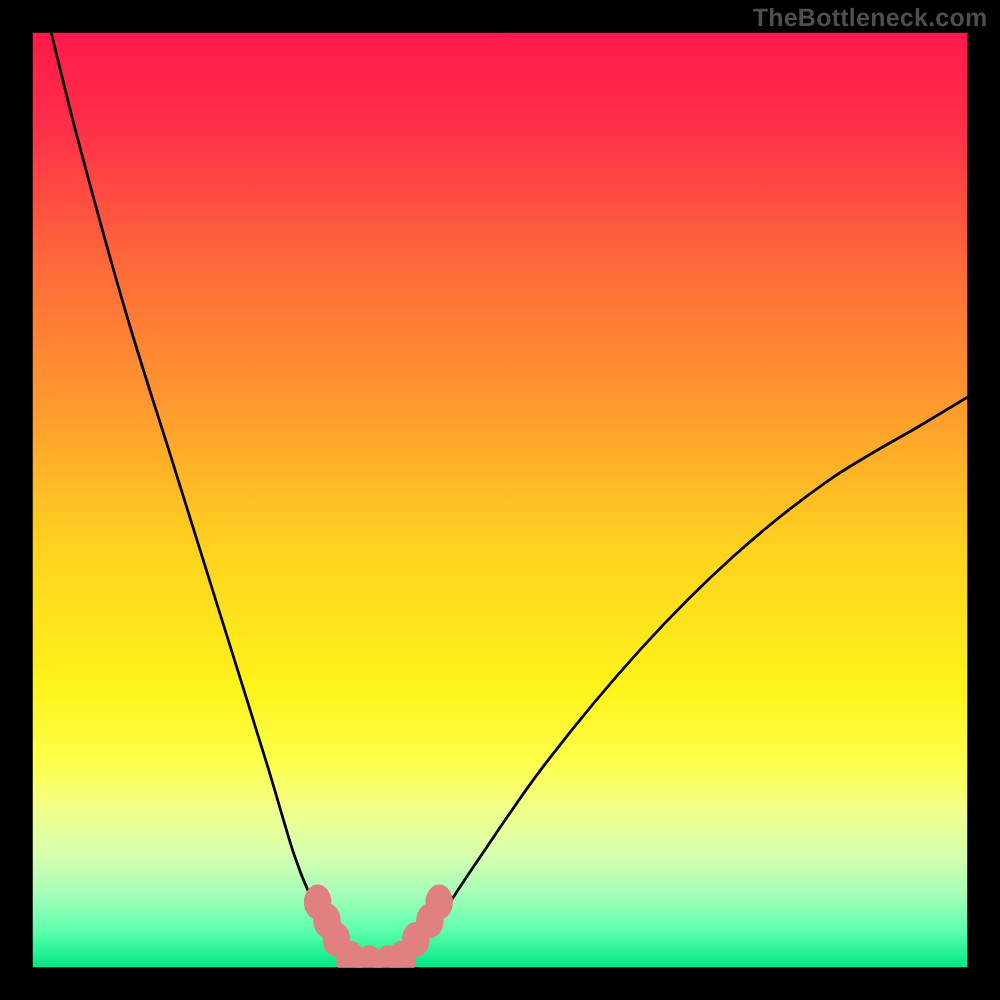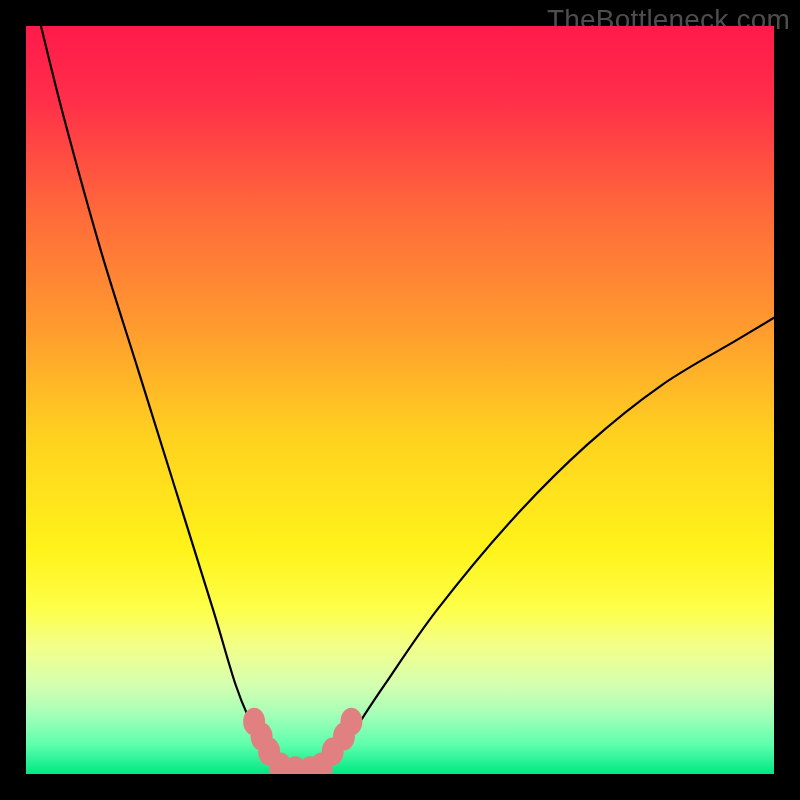--- a/index.html
+++ b/index.html
@@ -25,22 +25,22 @@
     left: 26px;
     width: 748px;
     height: 748px;
     
   }
   .watermark {
     position: absolute;
     top: 4px;
     right: 10px;
     color: #4e4e4e;
-    font-size: 28px;
-    font-weight: 400;
+    font-size: 20px;
+    font-weight: 700;
     letter-spacing: 0.2px;
   }
   svg {
     display: block;
   }
 </style>
 </head>
 <body>
 
 <div class="frame">

